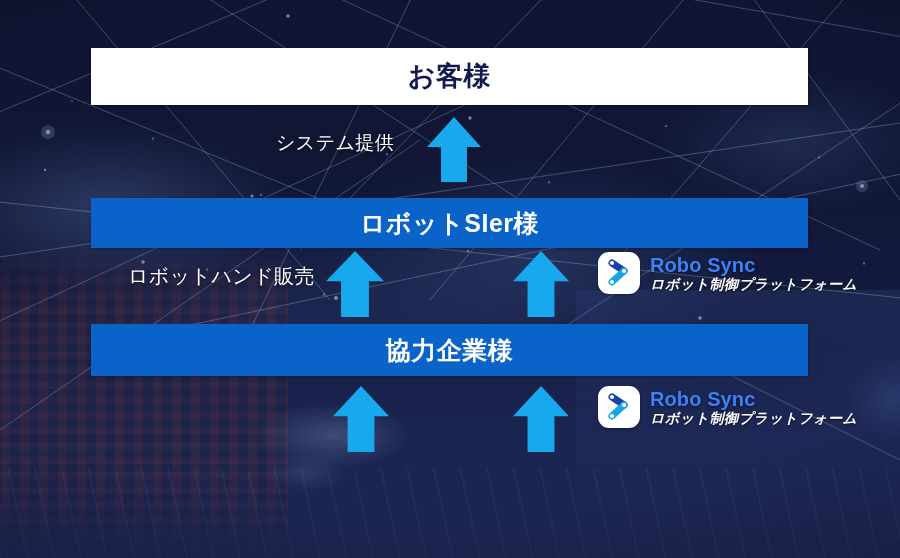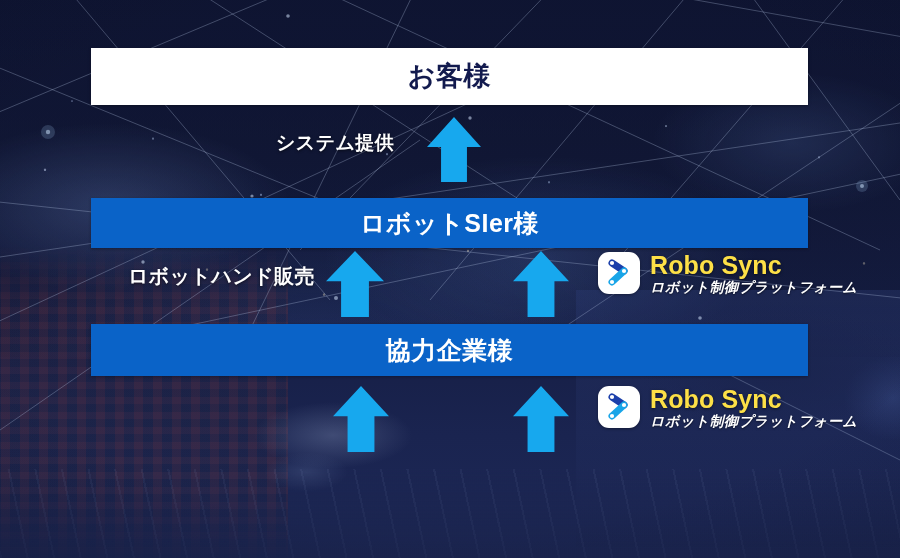--- a/index.html
+++ b/index.html
@@ -155,21 +155,21 @@
   #arrow-top{ left:427px; top:117px; width:54px; height:65px; }
   #arrow-mid-left{ left:326px; top:251px; width:58px; height:66px; }
   #arrow-mid-right{ left:513px; top:251px; width:56px; height:66px; }
   #arrow-bot-left{ left:333px; top:386px; width:56px; height:66px; }
   #arrow-bot-right{ left:513px; top:386px; width:56px; height:66px; }
 
   
   .caption{
     position:absolute;
     color:#ffffff;
-    font-weight:bold;
+    font-weight:normal;
     line-height:1.22;
     text-align:center;
     text-shadow:0 1px 3px rgba(0,0,0,.6);
     white-space:pre-line;
   }
   #caption-system{ left:276px; top:131px; font-size:19px; letter-spacing:.02em; }
   #caption-handsale{ left:128px; top:264px; font-size:20px; letter-spacing:.02em; }
   #caption-license{ left:120px; top:390px; font-size:18px; letter-spacing:.01em; }
 
   
@@ -184,22 +184,22 @@
     width:42px; height:42px; flex:0 0 42px;
     background:#ffffff;
     border-radius:11px;
     position:relative;
     box-shadow:0 1px 3px rgba(0,0,0,.35);
   }
   .rs-icon svg{ position:absolute; inset:0; width:100%; height:100%; }
 
   .rs-text{ display:flex; flex-direction:column; gap:2px; }
   .rs-title{
-    color:#fde047;
-    font-size:25px;
+    color:#3b82f6;
+    font-size:20px;
     font-weight:bold;
     line-height:1;
     letter-spacing:.005em;
     text-shadow:0 1px 3px rgba(0,0,0,.55);
   }
   .rs-sub{
     color:#ffffff;
     font-size:14px;
     font-weight:bold;
     line-height:1;

